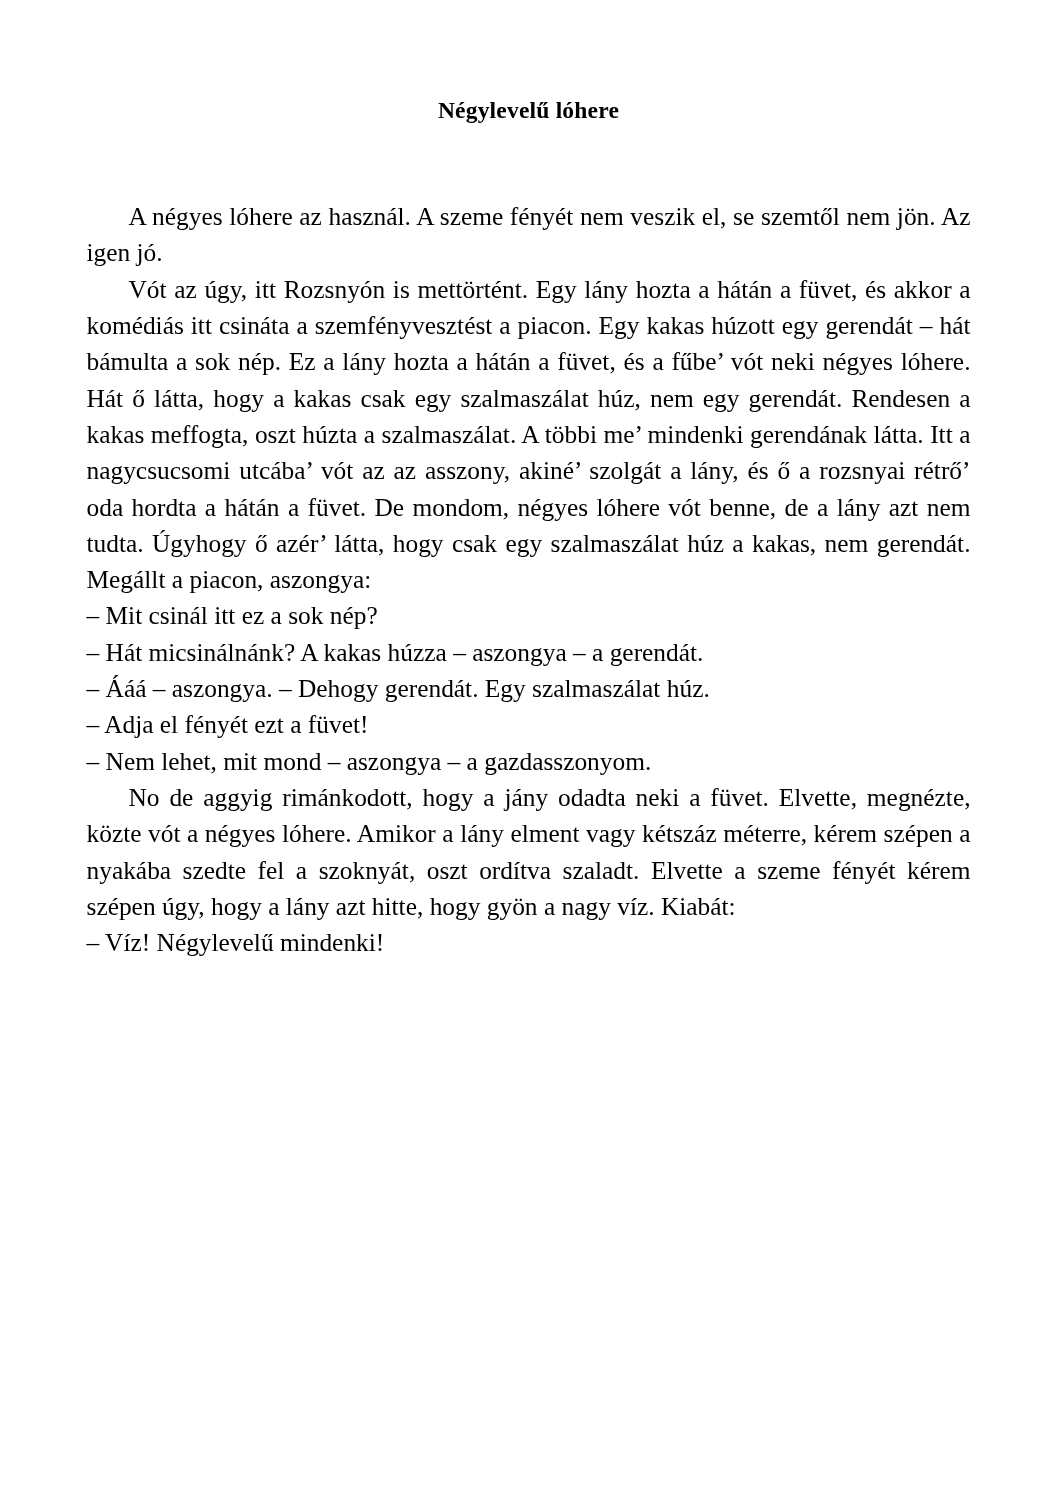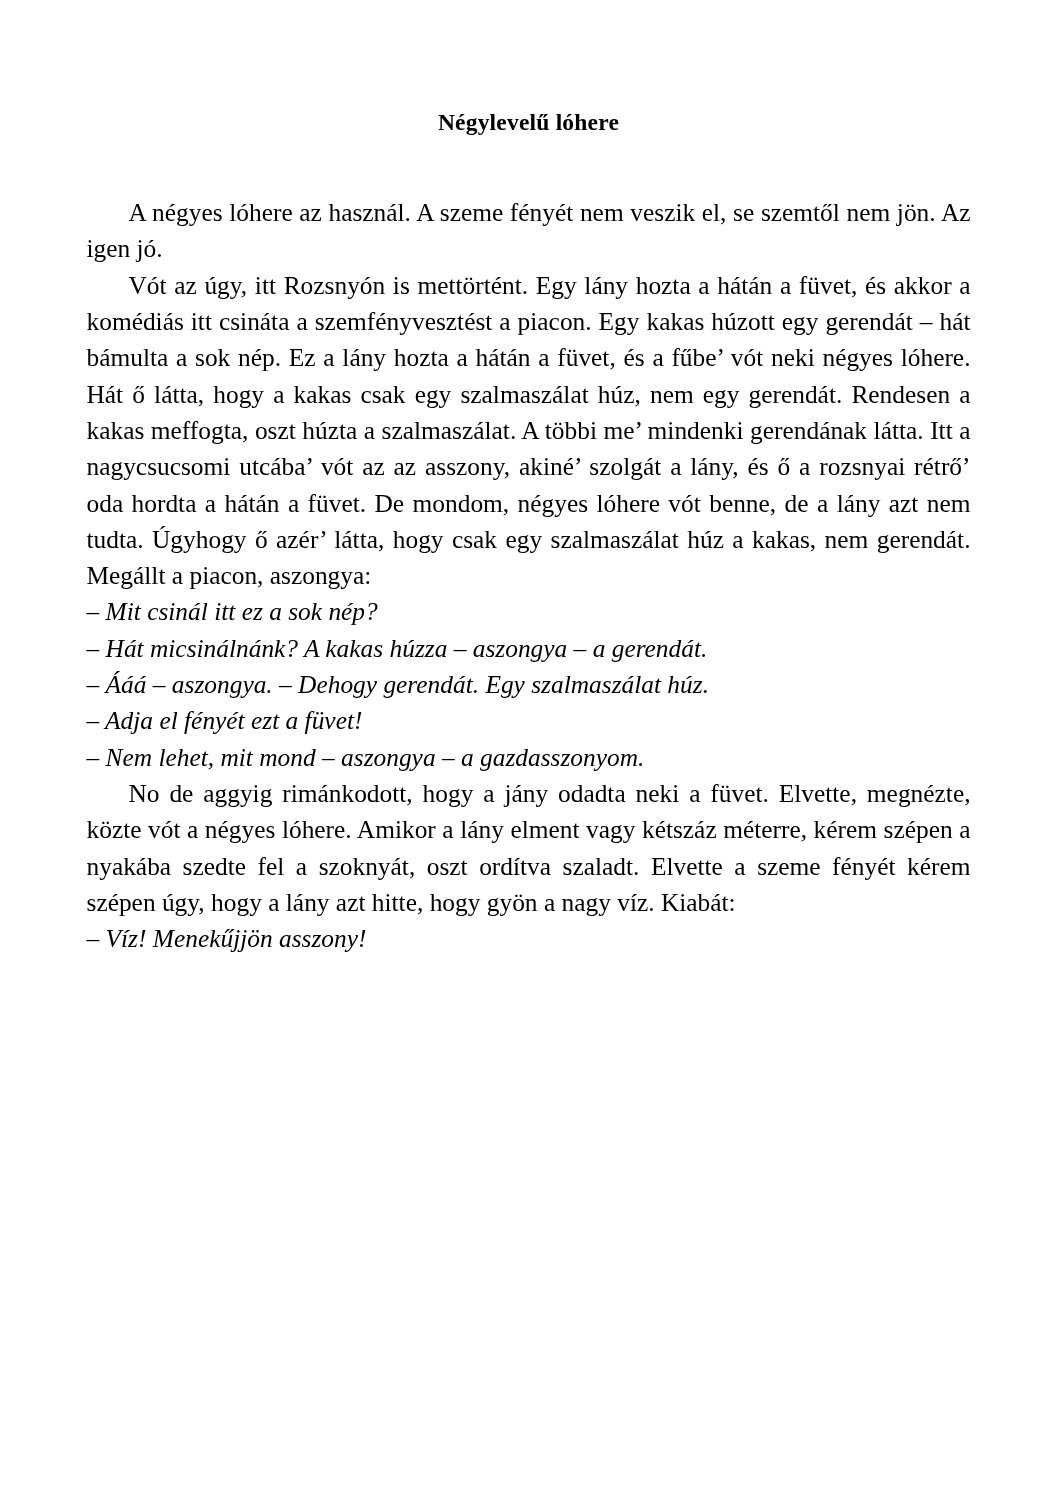--- a/index.html
+++ b/index.html
@@ -12,68 +12,67 @@
     height: 1500px;
     font-family: "Liberation Serif", "DejaVu Serif", serif;
     color: #000000;
     overflow: hidden;
   }
   .page {
     position: relative;
     width: 1057px;
     height: 1500px;
     box-sizing: border-box;
-    padding: 12px;
+    padding: 0;
     background: #ffffff;
   }
   .doc-title {
     text-align: center;
     font-size: 23.5px;
     font-weight: bold;
     letter-spacing: 0.2px;
     margin: 0;
     padding-top: 96px;
     line-height: 1.2;
   }
   .body-block {
-    margin: 0 auto;
+    margin: 16px auto;
     width: 884px;
     padding-top: 58px;
   }
   p.para {
     margin: 0;
     font-size: 25.4px;
     line-height: 36.3px;
     text-align: justify;
     text-justify: inter-word;
     hyphens: none;
     word-spacing: 0px;
   }
   p.para.indent {
     text-indent: 42px;
   }
   p.para.flush {
     text-indent: 0;
     text-align: left;
-    font-style: italic;
   }
   
 </style>
 </head>
 <body>
 
 <div class="page">
 
   <h1 class="doc-title">Négylevelű lóhere</h1>
 
   <div class="body-block">
     <p class="para indent">A négyes lóhere az használ. A szeme fényét nem veszik el, se szemtől nem jön. Az igen jó.</p>
     <p class="para indent">Vót az úgy, itt Rozsnyón is mettörtént. Egy lány hozta a hátán a füvet, és akkor a komédiás itt csináta a szemfényvesztést a piacon. Egy kakas húzott egy gerendát – hát bámulta a sok nép. Ez a lány hozta a hátán a füvet, és a fűbe’ vót neki négyes lóhere. Hát ő látta, hogy a kakas csak egy szalmaszálat húz, nem egy gerendát. Rendesen a kakas meffogta, oszt húzta a szalmaszálat. A többi me’ mindenki gerendának látta. Itt a nagycsucsomi utcába’ vót az az asszony, akiné’ szolgát a lány, és ő a rozsnyai rétrő’ oda hordta a hátán a füvet. De mondom, négyes lóhere vót benne, de a lány azt nem tudta. Úgyhogy ő azér’ látta, hogy csak egy szalmaszálat húz a kakas, nem gerendát. Megállt a piacon, aszongya:</p>
     <p class="para flush">– Mit csinál itt ez a sok nép?</p>
     <p class="para flush">– Hát micsinálnánk? A kakas húzza – aszongya –  a gerendát.</p>
     <p class="para flush">– Ááá – aszongya. – Dehogy gerendát. Egy szalmaszálat húz.</p>
     <p class="para flush">– Adja el fényét ezt a füvet!</p>
     <p class="para flush">– Nem lehet, mit mond – aszongya – a gazdasszonyom.</p>
     <p class="para indent">No de aggyig rimánkodott, hogy a jány odadta neki a füvet. Elvette, megnézte, közte vót a négyes lóhere. Amikor a lány elment vagy kétszáz méterre, kérem szépen a nyakába szedte fel a szoknyát, oszt ordítva szaladt. Elvette a szeme fényét kérem szépen úgy, hogy a lány azt hitte, hogy gyön a nagy víz. Kiabát:</p>
-    <p class="para flush">– Víz! Menekűjjön asszony!</p>
+    <p class="para flush">– Víz! Négylevelű mindenki!</p>
   </div>
 
 </div>
 
 </body></html>

